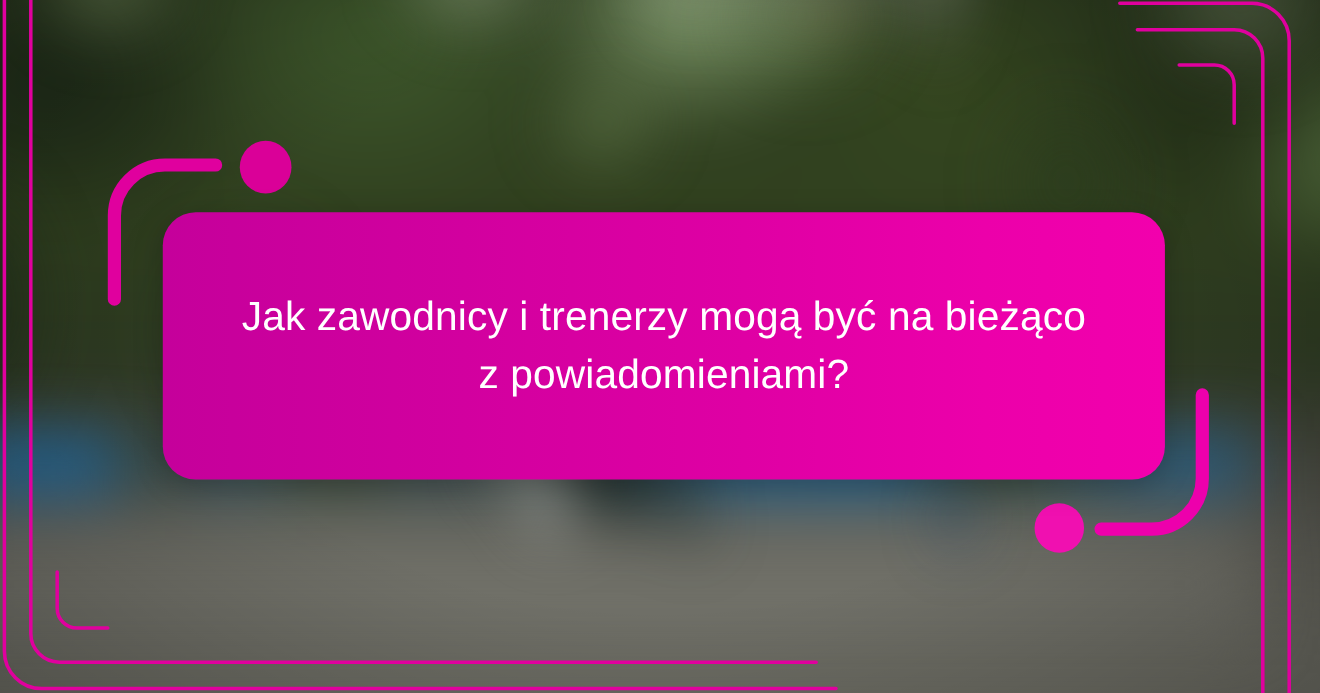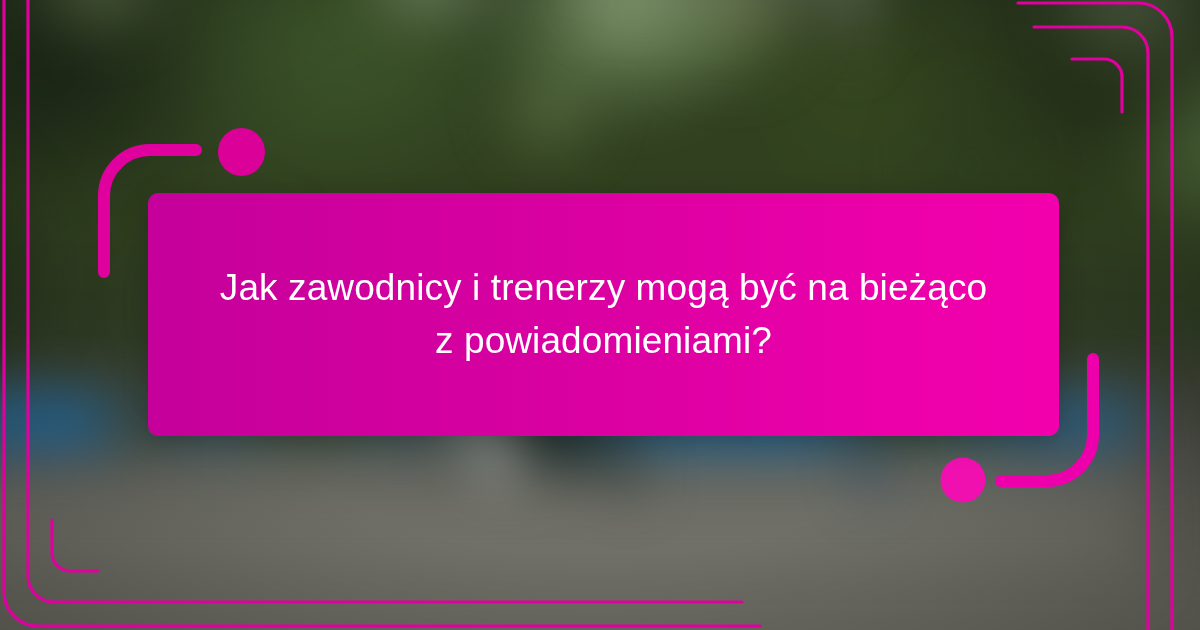--- a/index.html
+++ b/index.html
@@ -84,21 +84,21 @@
 
   
   #deco { position:absolute; inset:0; }
   #deco svg { position:absolute; inset:0; }
 
   
   #quote-card {
     position:absolute;
     left:148px; top:193px;
     width:911px; height:243px;
-    border-radius:10px;
+    border-radius:30px;
     background:linear-gradient(90deg,#c5009b 0%, #d2009f 30%, #df00a4 58%, #ec00aa 82%, #f200ad 100%);
     display:flex;
     align-items:center;
     justify-content:center;
     padding:12px 60px;
     box-shadow:0 6px 26px rgba(0,0,0,.22);
   }
   #quote-text {
     color:#ffffff;
     font-size:37px;

